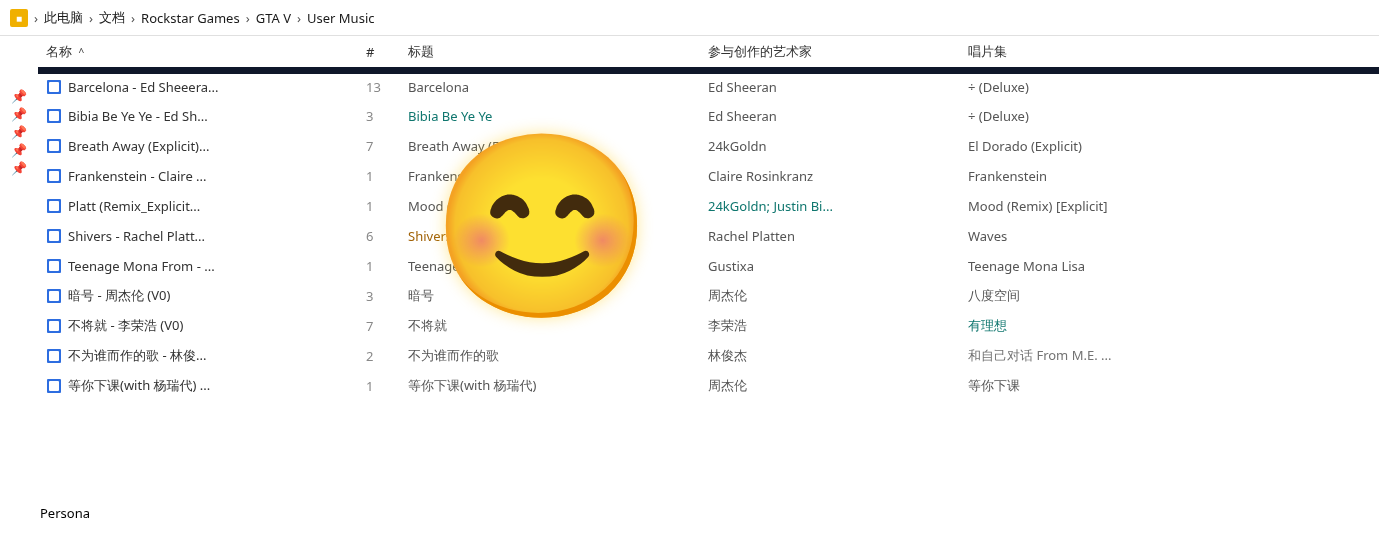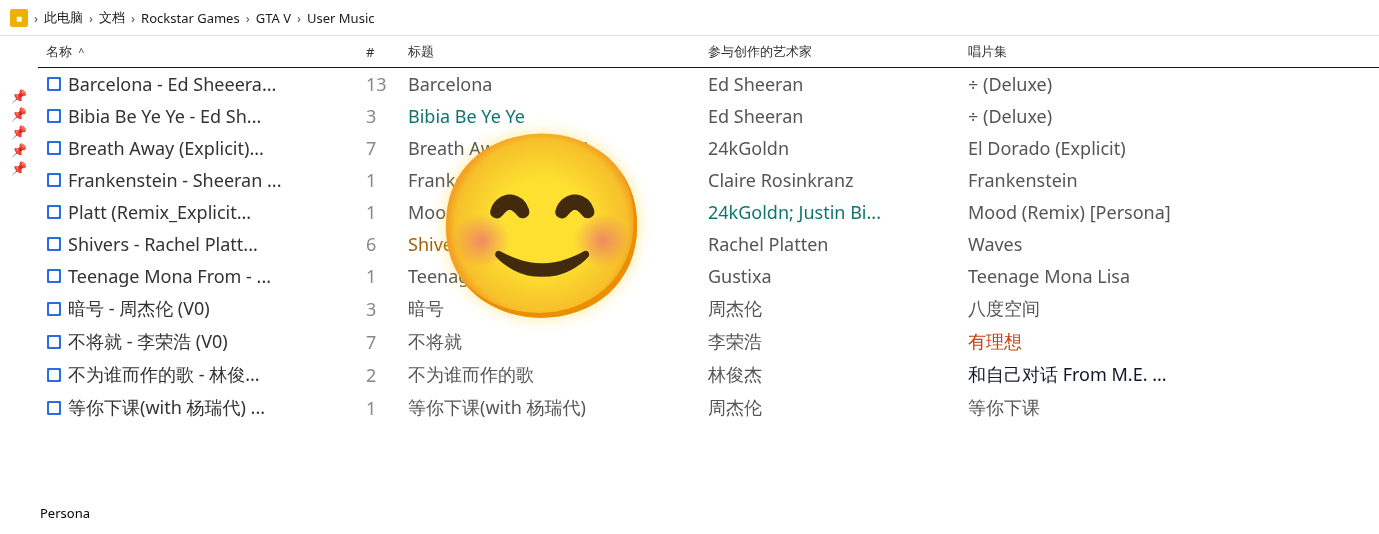--- a/index.html
+++ b/index.html
@@ -78,21 +78,21 @@
       flex: 1;
       overflow: hidden;
       position: relative;
     }
     table {
       width: 100%;
       border-collapse: collapse;
       table-layout: fixed;
     }
     thead tr {
-      border-bottom: 1px solid #0f172a;
+      border-bottom: 7px solid #0f172a;
     }
     thead th {
       text-align: left;
       padding: 6px 8px;
       font-weight: 400;
       color: #333;
       font-size: 13px;
       white-space: nowrap;
       background: #fff;
     }
@@ -103,21 +103,21 @@
     }
     tbody tr {
       height: 30px;
     }
     tbody td {
       padding: 4px 8px;
       white-space: nowrap;
       overflow: hidden;
       text-overflow: ellipsis;
       color: #333;
-      font-size: 18px;
+      font-size: 13px;
     }
 
     
     .file-icon {
       width: 16px;
       height: 16px;
       flex-shrink: 0;
       display: inline-flex;
       align-items: center;
       justify-content: center;
@@ -274,41 +274,41 @@
             <td style="color: rgb(85, 85, 85);">Breath Away (Explicit)</td>
             <td style="color: rgb(85, 85, 85);">24kGoldn</td>
             <td style="color: rgb(85, 85, 85);">El Dorado (Explicit)</td>
           </tr>
           <tr>
             <td>
     <div class="td-name-wrap">
       <span class="file-icon">
         <span class="file-icon-inner"></span>
       </span>
-      <span style="overflow:hidden;text-overflow:ellipsis;white-space:nowrap;">Frankenstein - Sheeran ...</span>
+      <span style="overflow:hidden;text-overflow:ellipsis;white-space:nowrap;">Frankenstein - Claire ...</span>
     </div>
   </td>
             <td style="color: rgb(136, 136, 136);">1</td>
             <td style="color: rgb(85, 85, 85);">Frankenstein</td>
             <td style="color: rgb(85, 85, 85);">Claire Rosinkranz</td>
             <td style="color: rgb(85, 85, 85);">Frankenstein</td>
           </tr>
           <tr>
             <td>
     <div class="td-name-wrap">
       <span class="file-icon">
         <span class="file-icon-inner"></span>
       </span>
       <span style="overflow:hidden;text-overflow:ellipsis;white-space:nowrap;">Platt (Remix_Explicit...</span>
     </div>
   </td>
             <td style="color: rgb(136, 136, 136);">1</td>
             <td style="color: rgb(85, 85, 85); margin-left: 16px;">Mood (Remix)...</td>
             <td style="color: #0f766e;">24kGoldn; Justin Bi...</td>
-            <td style="color: rgb(85, 85, 85);">Mood (Remix) [Persona]</td>
+            <td style="color: rgb(85, 85, 85);">Mood (Remix) [Explicit]</td>
           </tr>
           <tr>
             <td>
     <div class="td-name-wrap">
       <span class="file-icon">
         <span class="file-icon-inner"></span>
       </span>
       <span style="overflow:hidden;text-overflow:ellipsis;white-space:nowrap;">Shivers - Rachel Platt...</span>
     </div>
   </td>
@@ -350,35 +350,35 @@
     <div class="td-name-wrap">
       <span class="file-icon">
         <span class="file-icon-inner"></span>
       </span>
       <span style="overflow:hidden;text-overflow:ellipsis;white-space:nowrap;">不将就 - 李荣浩 (V0)</span>
     </div>
   </td>
             <td style="color: rgb(136, 136, 136);">7</td>
             <td style="color: rgb(85, 85, 85); margin-left: 22px;">不将就</td>
             <td style="color: rgb(85, 85, 85);">李荣浩</td>
-            <td style="color: #c2410c;">有理想</td>
+            <td style="color: #0f766e;">有理想</td>
           </tr>
           <tr>
             <td>
     <div class="td-name-wrap">
       <span class="file-icon">
         <span class="file-icon-inner"></span>
       </span>
       <span style="overflow:hidden;text-overflow:ellipsis;white-space:nowrap;">不为谁而作的歌 - 林俊...</span>
     </div>
   </td>
             <td style="color: rgb(136, 136, 136);">2</td>
             <td style="color: rgb(85, 85, 85);">不为谁而作的歌</td>
             <td style="color: rgb(85, 85, 85);">林俊杰</td>
-            <td style="color: #0f172a;">和自己对话 From M.E. ...</td>
+            <td style="color: #737373;">和自己对话 From M.E. ...</td>
           </tr>
           <tr>
             <td>
     <div class="td-name-wrap">
       <span class="file-icon">
         <span class="file-icon-inner"></span>
       </span>
       <span style="overflow:hidden;text-overflow:ellipsis;white-space:nowrap;">等你下课(with 杨瑞代) ...</span>
     </div>
   </td>

